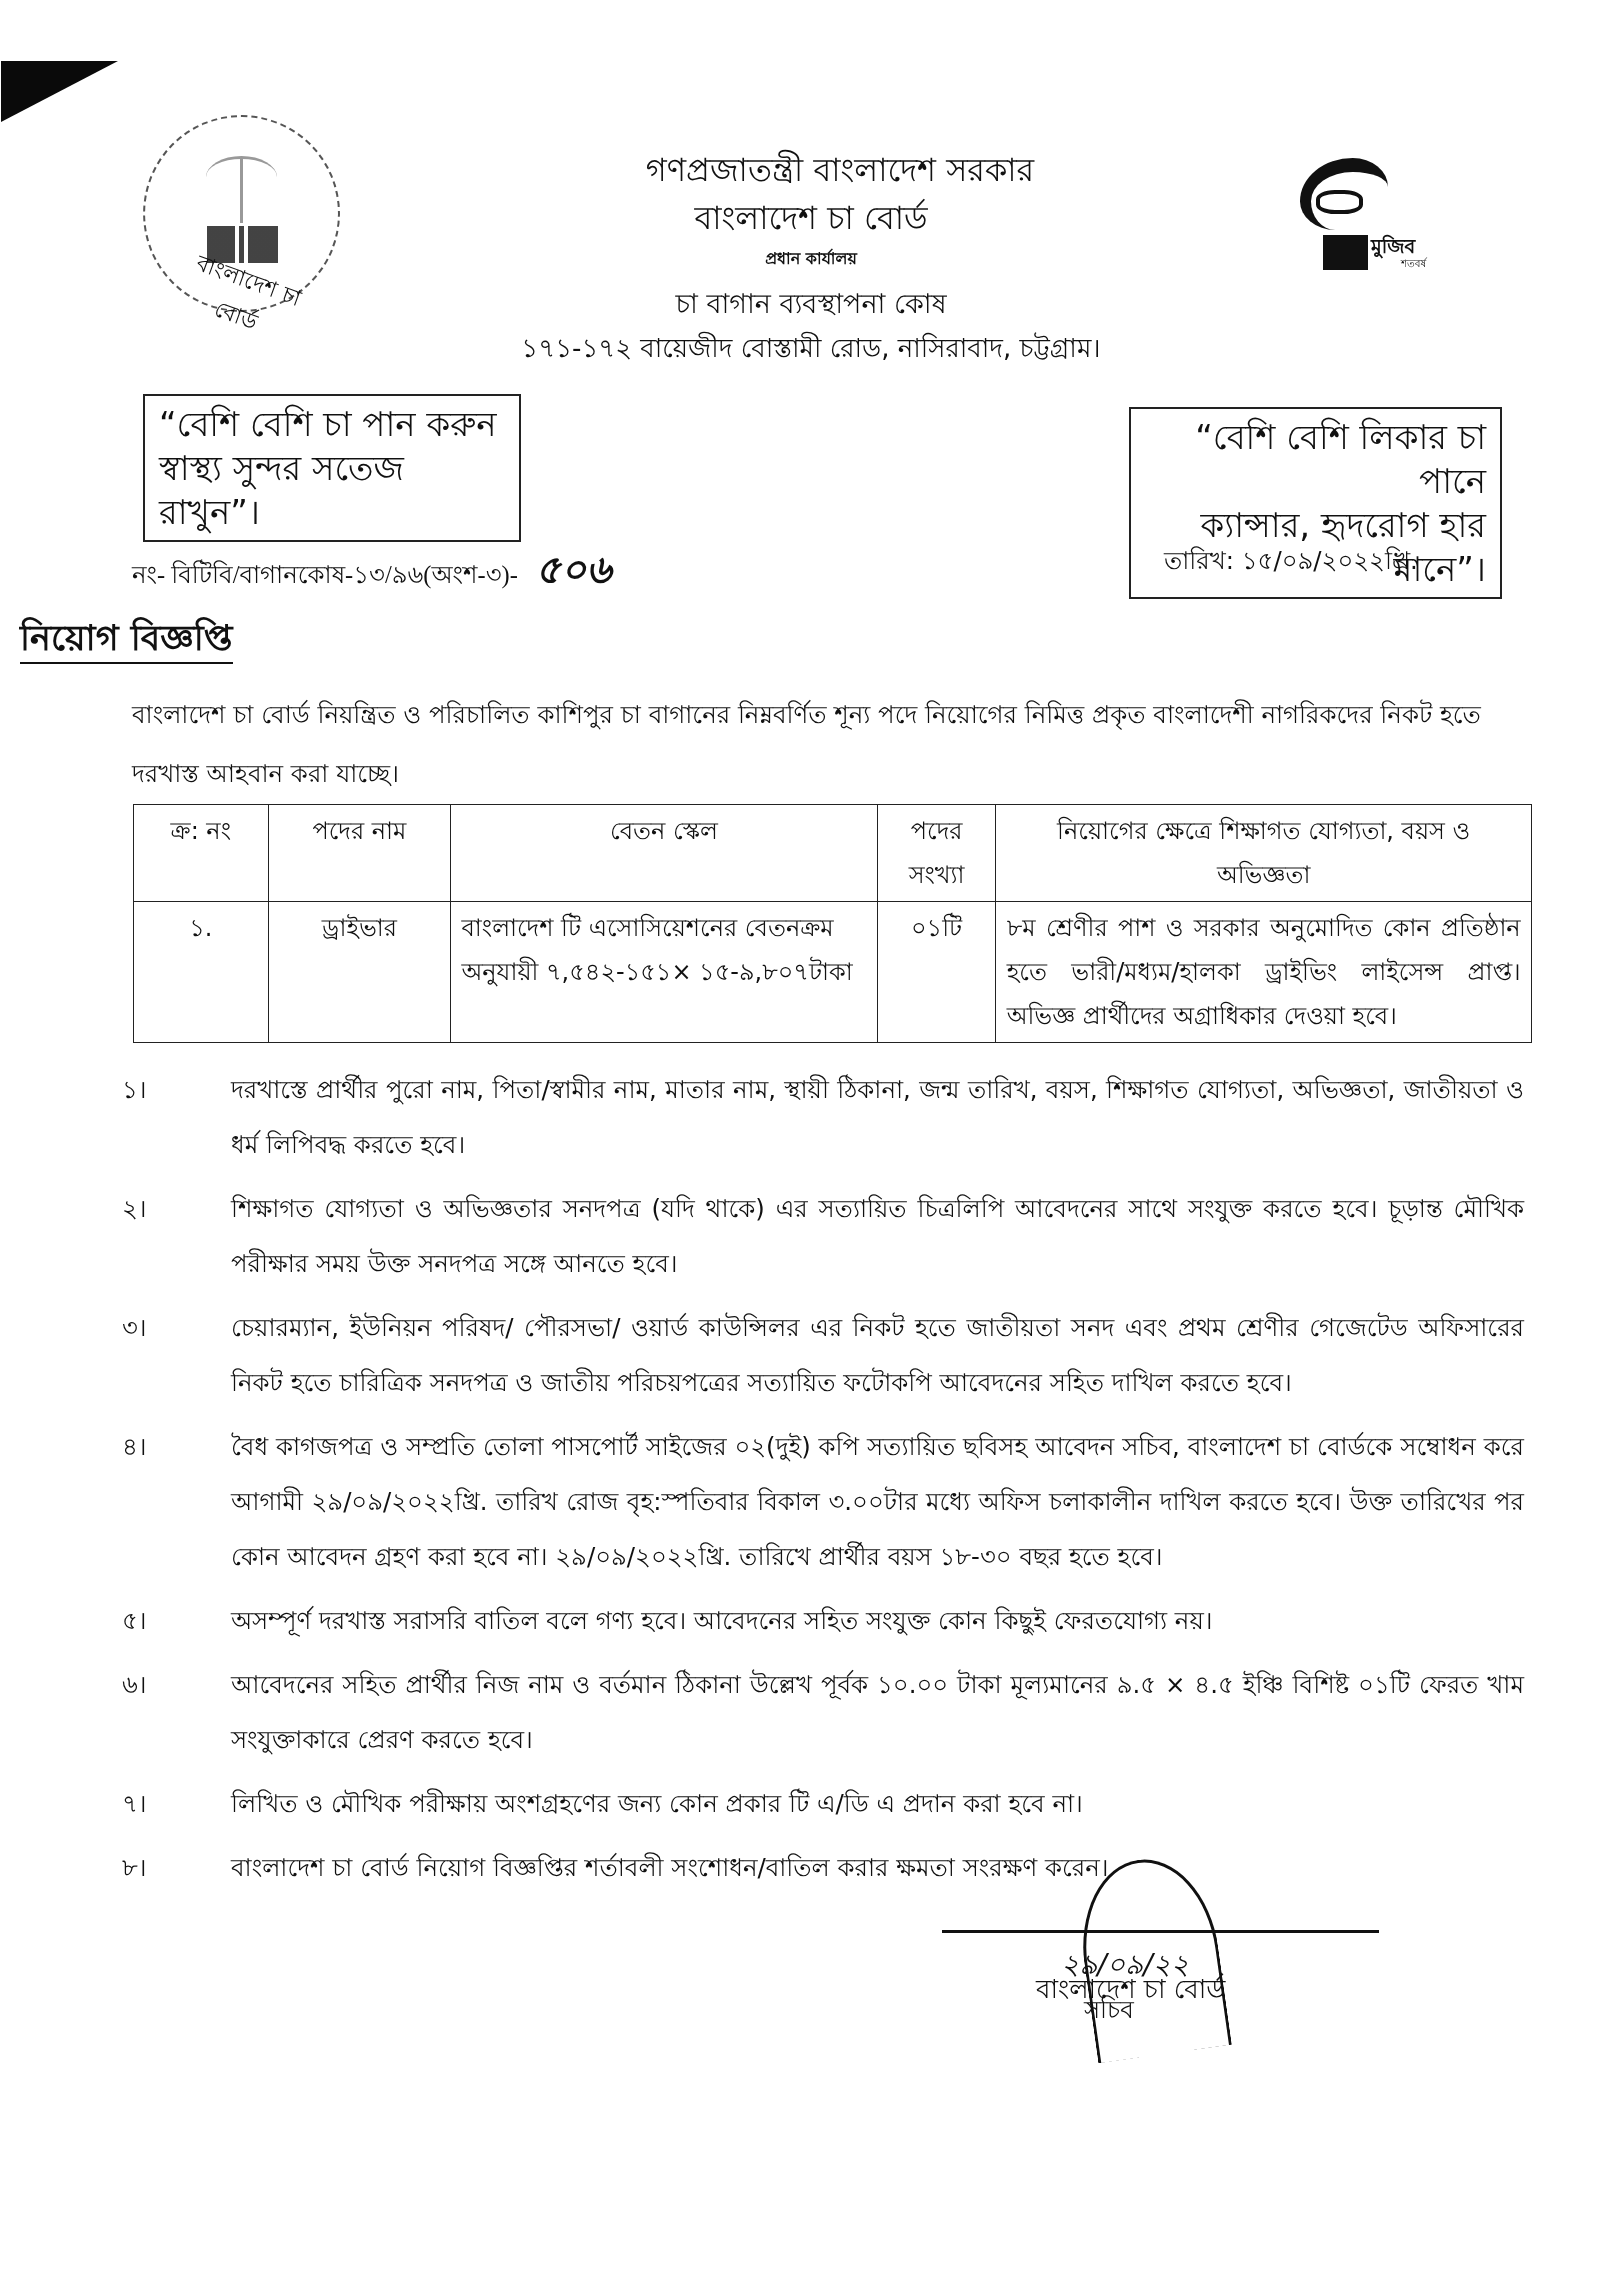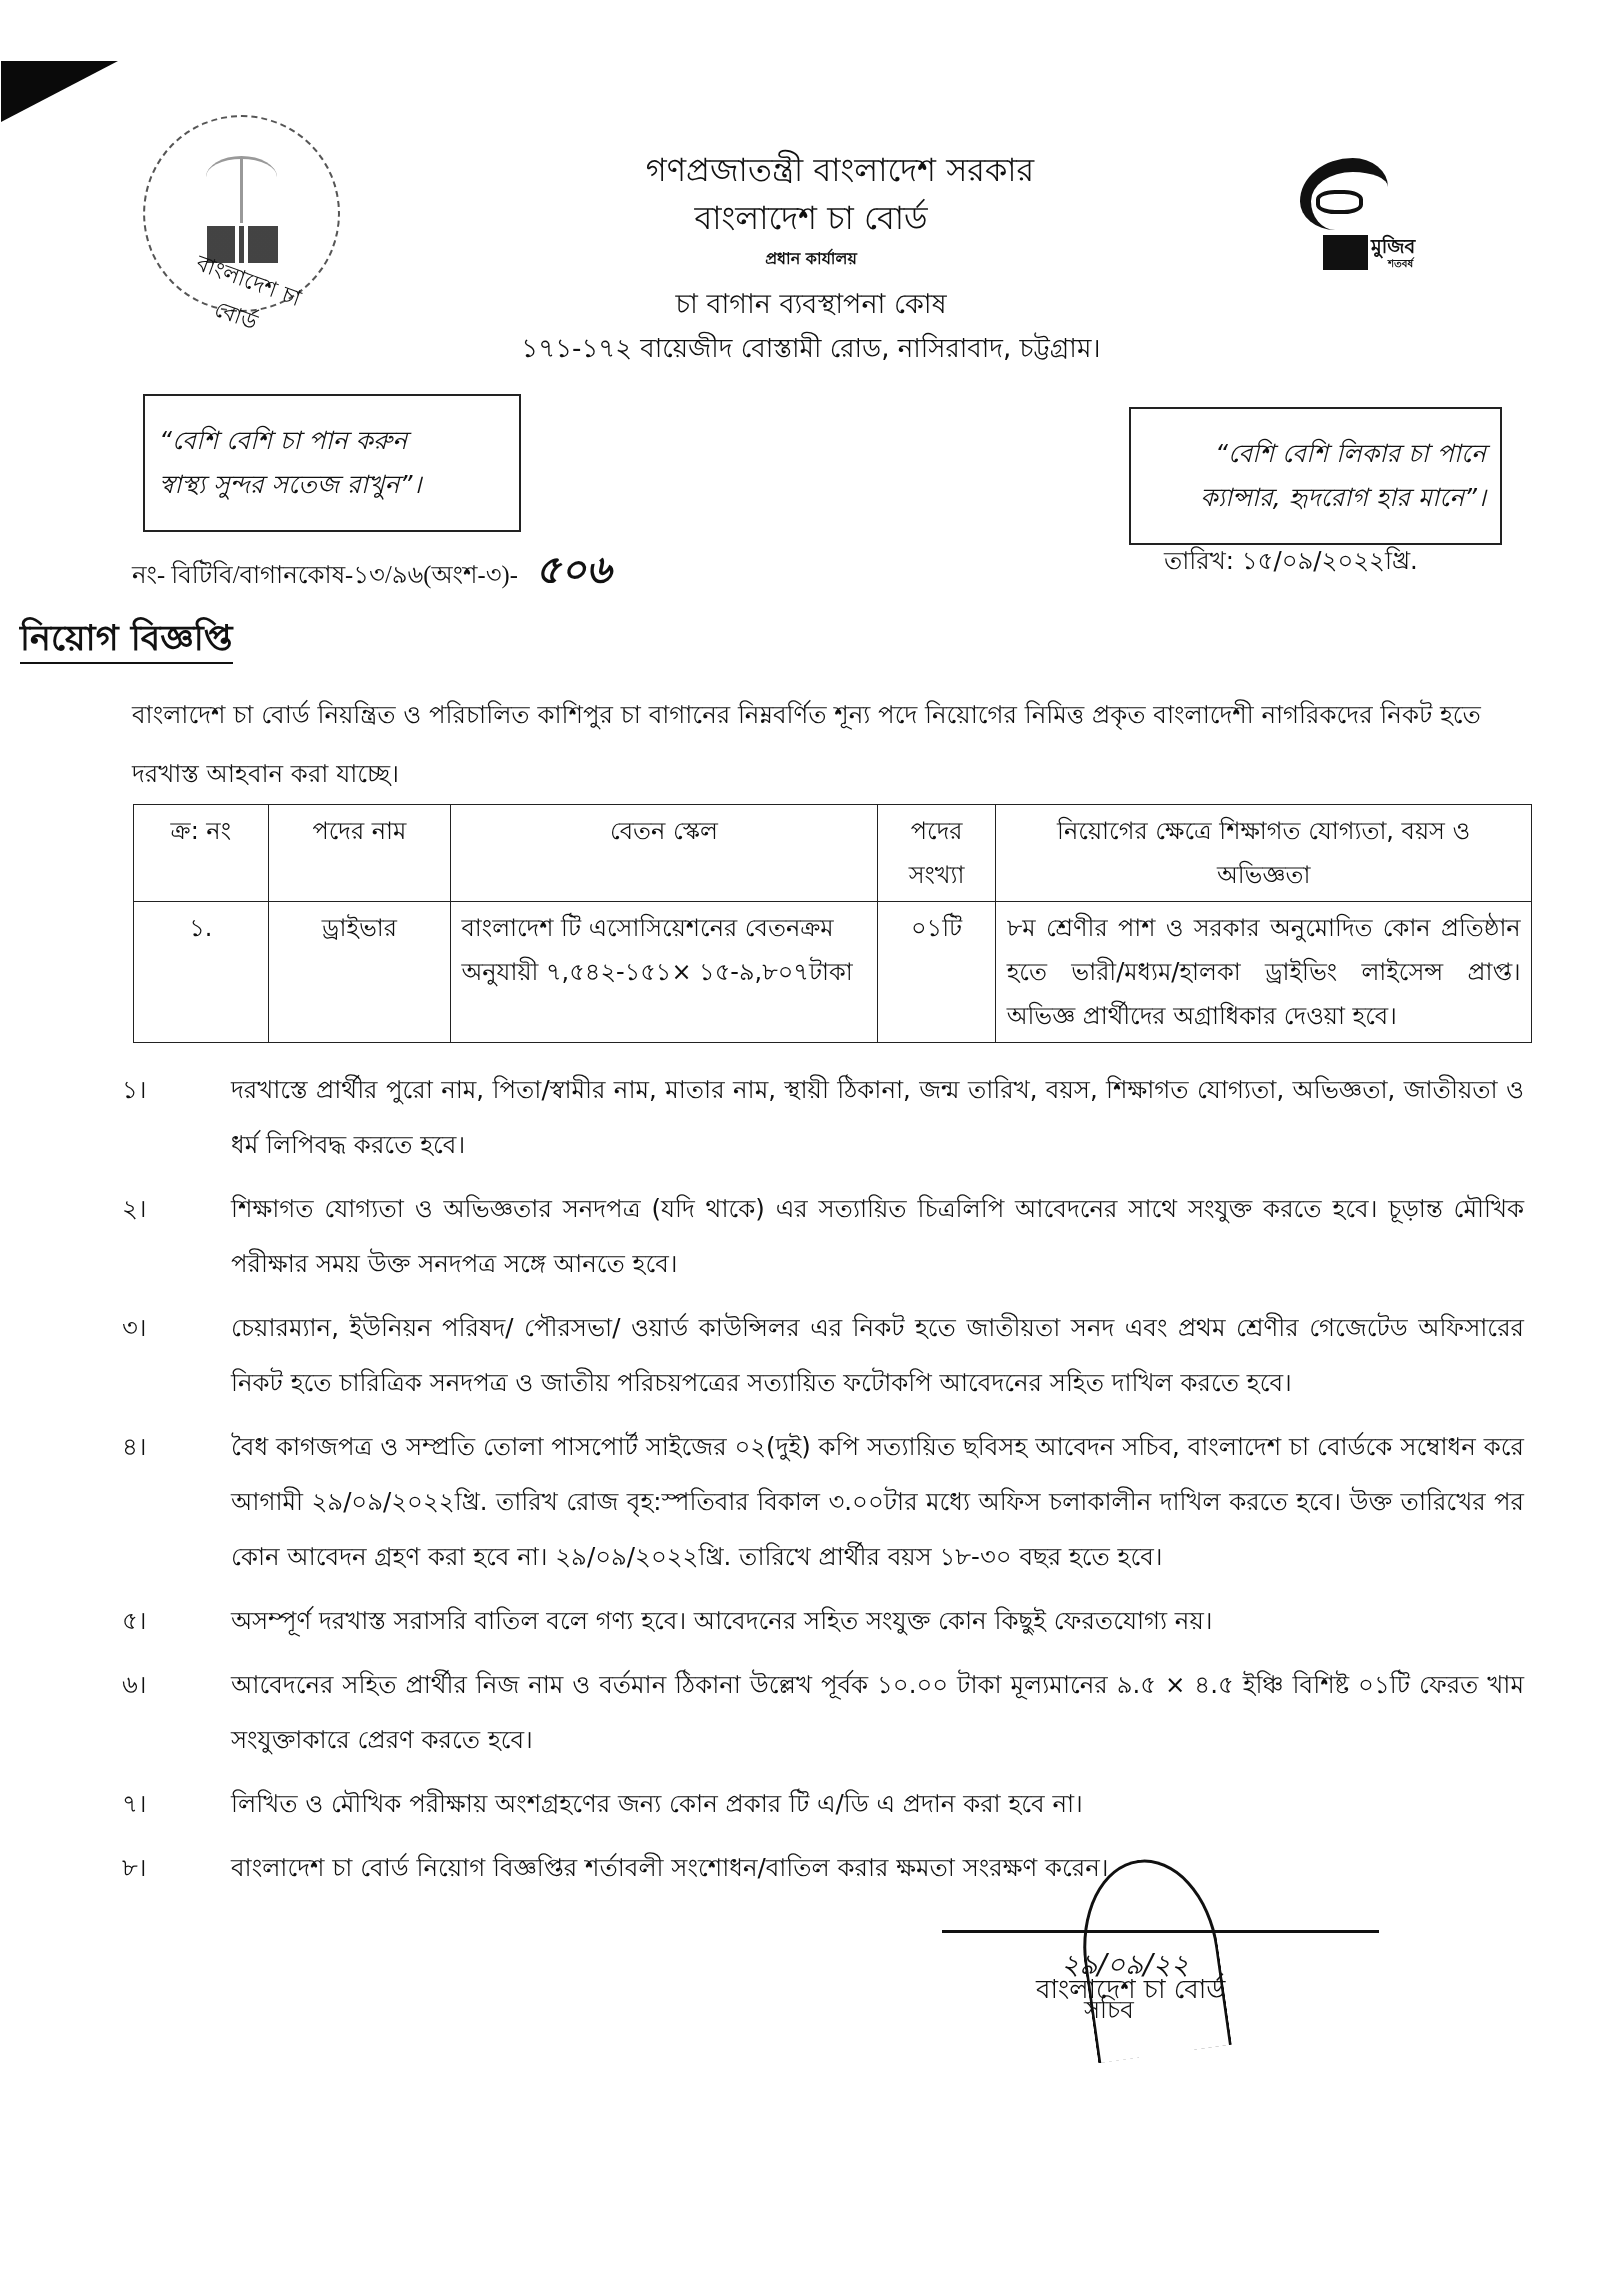--- a/index.html
+++ b/index.html
@@ -15,30 +15,30 @@
     }
     .seal-leaf { position:absolute; left:61px; top:39px; width:71px; height:39px; border-top:3.9px solid #999; border-radius:50% 50% 0 0; }
     .seal-stem { position:absolute; left:95px; top:42px; width:2.6px; height:64px; background:#999; }
     .seal-block { position:absolute; left:62px; top:109px; width:71px; height:37px; background:repeating-linear-gradient(90deg,#222 0 28px,#fff 28px 32px,#222 32px 37px,#fff 37px 41px,#222 41px 71px); opacity:.85;}
     .seal-text { position:absolute; left:26px; top:145px; width:142px; text-align:center; font-size:22px; transform:rotate(20deg); }
     .portrait { left: 1287px; top: 145px; width: 148px; height: 122px; }
     .portrait .hair { position:absolute; left:13px; top:13px; width:77px; height:58px; border-top:14px solid #111; border-left:11.6px solid #111; border-radius:60% 40% 0 40%; }
     .portrait .glasses { position:absolute; left:29px; top:45px; width:39px; height:16px; border:4.5px solid #111; border-radius:40%; }
     .portrait .coat { position:absolute; left:36px; top:90px; width:45px; height:35px; background:#111; }
     .portrait .mujib { position:absolute; left:84px; top:87px; font-size:19.3px; font-weight:bold; }
-    .portrait .sub { position:absolute; left:101px; top:111px; font-size:10.3px; font-weight:bold; }
+    .portrait .sub { position:absolute; left:114px; top:111px; font-size:10.3px; font-weight:normal; }
 
     .hdr { left: 0; width: 1622px; text-align: center; }
     .h1 { top: 145px; font-size: 32px; padding-left: 29px; }
     .h2 { top: 193px; font-size: 32px; }
     .h3 { top: 246px; font-size: 16px; font-weight: bold; }
     .h4 { top: 283px; font-size: 27px; }
     .h5 { top: 328px; font-size: 26px; }
 
-    .slogan { border: 2.6px solid #222; padding: 23px 14px; font-size: 25px; line-height: 44px; font-style: italic; }
+    .slogan { border: 2.6px solid #222; padding: 6px 14px; font-size: 34px; line-height: 44px; }
     .slogan-l { left: 143px; top: 394px; width: 346px; }
     .slogan-r { left: 1129px; top: 407px; width: 341px; text-align: right; }
 
     .refno { left: 132px; top: 539px; font-size: 24.4px; font-family: Liberation Serif, serif; }
     .refno .hand { font-size: 39px; font-weight: bold; margin-left: 11.6px; font-style: italic; }
     .date { left: 1164px; top: 542px; font-size: 24.4px; }
 
     .title { left: 0; top: 611px; width: 1622px; text-align: left; font-size: 35px; font-weight: bold; padding-left: 20px; }
     .title span { border-bottom: 2.6px solid #111; padding-bottom: 3.9px; }
 

